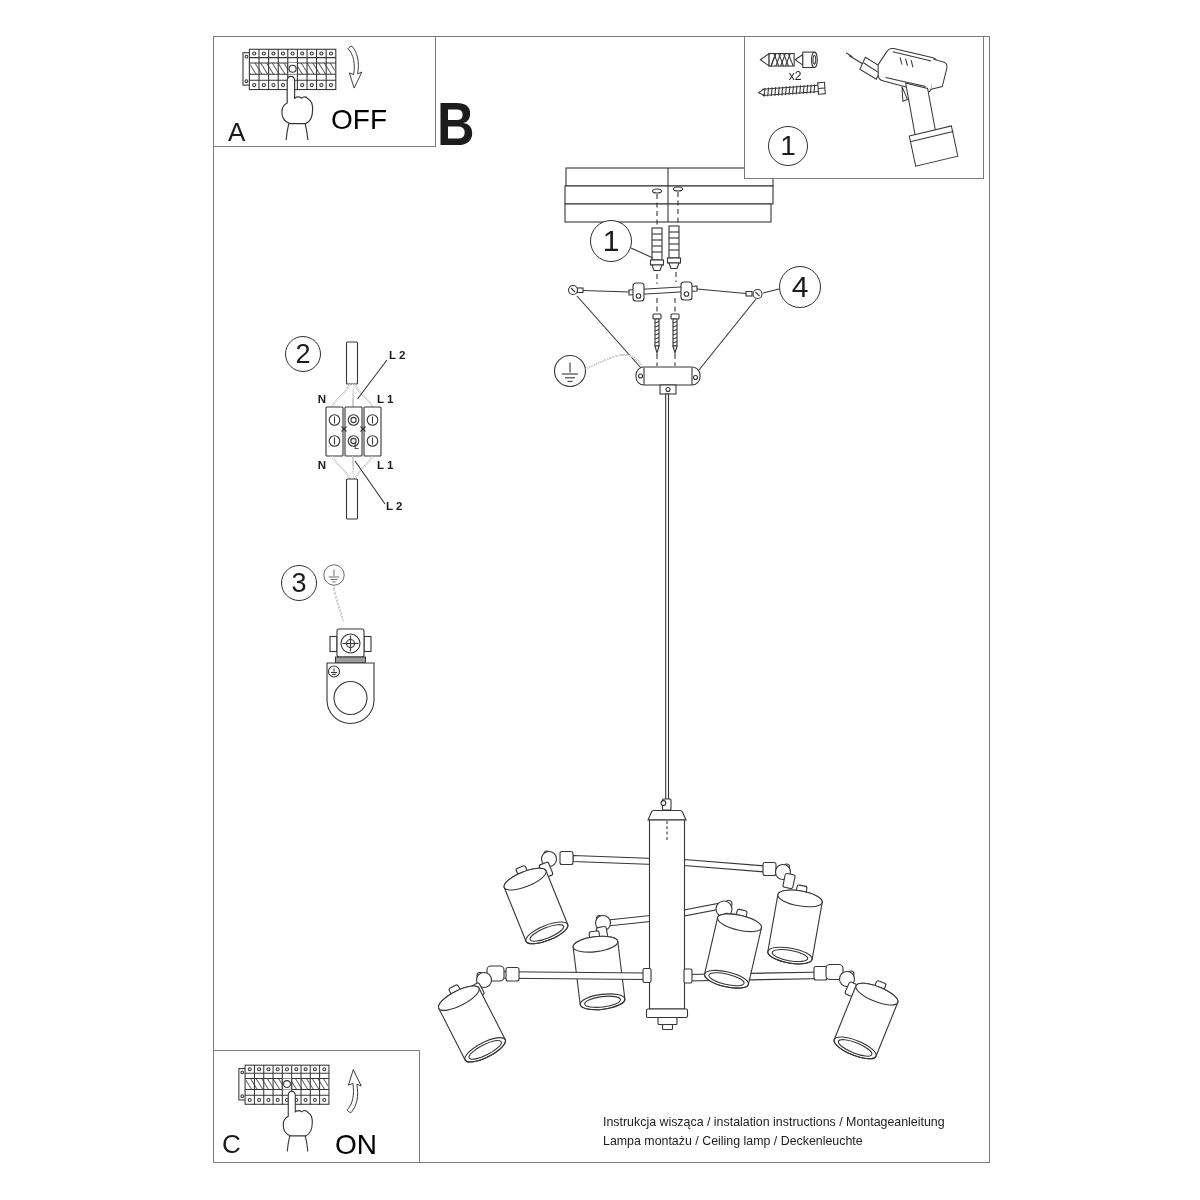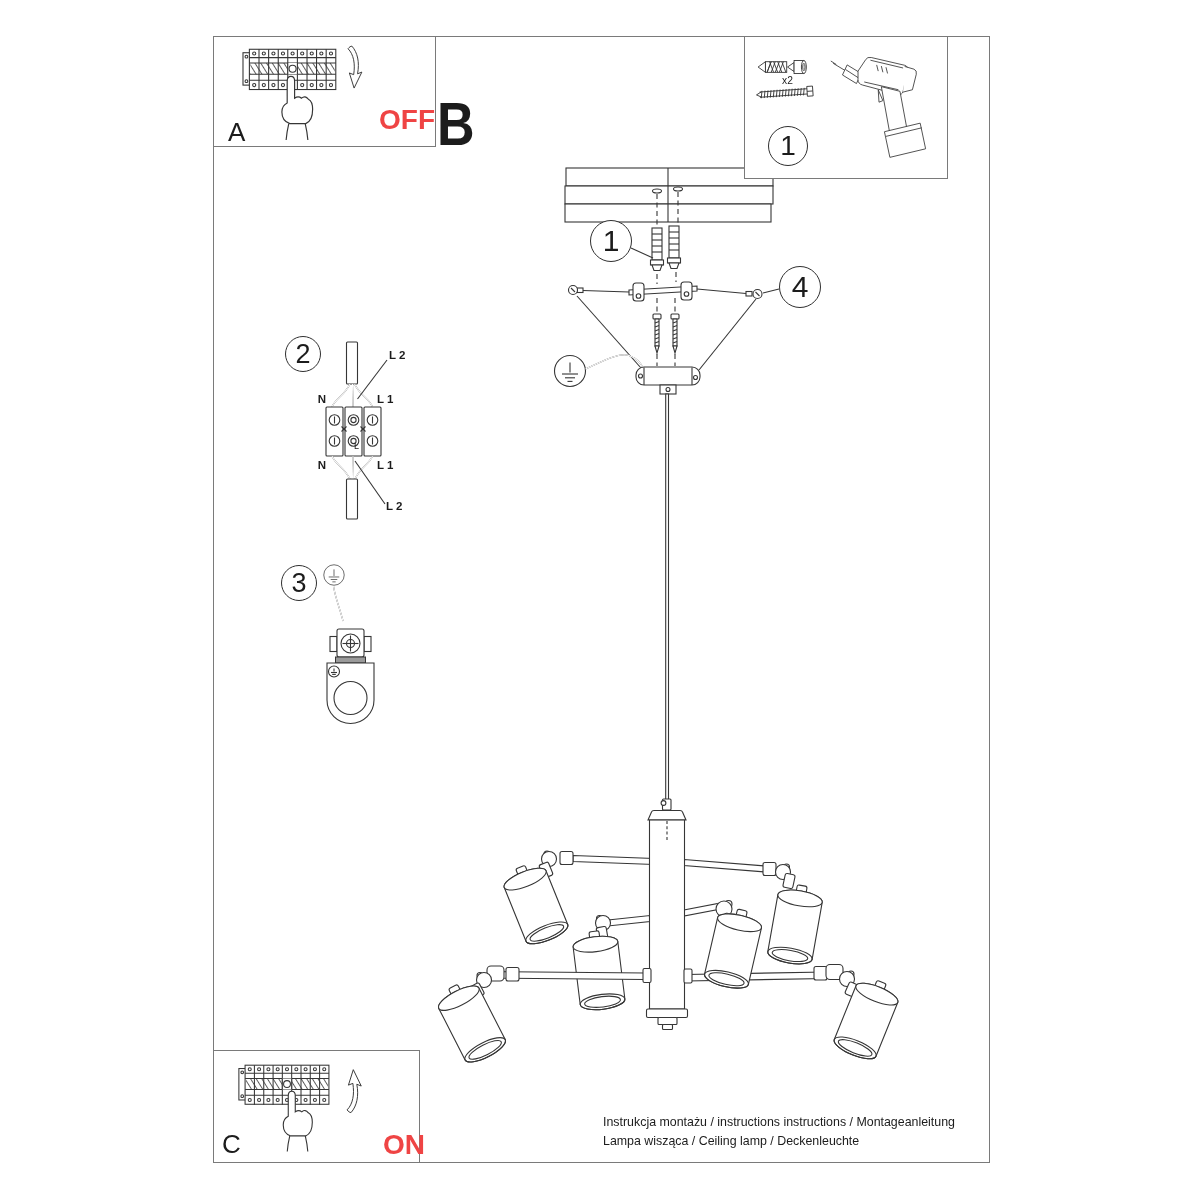--- a/index.html
+++ b/index.html
@@ -3,26 +3,26 @@
 <meta charset="utf-8">
 <style>
   html,body{margin:0;padding:0;background:#fff;}
   #page{position:relative;width:1200px;height:1200px;background:#fff;overflow:hidden;
         font-family:"Liberation Sans", sans-serif;color:#303030;}
   .border-box{position:absolute;border:1px solid #7a7a7a;background:#fff;box-sizing:border-box;}
   #page-frame{left:213px;top:36px;width:777px;height:1127px;z-index:0;}
   #main-art{position:absolute;left:0;top:0;width:1200px;height:1200px;z-index:1;}
   #box-a{left:213px;top:36px;width:223px;height:111px;z-index:2;}
   #box-c{left:213px;top:1050px;width:207px;height:113px;z-index:2;}
-  #parts-box{left:744px;top:36px;width:204px;height:143px;z-index:2;}
+  #parts-box{left:744px;top:36px;width:240px;height:143px;z-index:2;}
   .boxsvg{position:absolute;left:0;top:0;width:100%;height:100%;}
   .letter{position:absolute;font-weight:700;color:#1c1c1c;line-height:1;}
   #letter-b{left:437px;top:93px;font-size:62px;transform:scaleX(.84);transform-origin:left top;z-index:2;}
   .step-label{position:absolute;font-size:26px;font-weight:400;color:#1c1c1c;line-height:1;z-index:3;}
-  .action-label{position:absolute;font-size:28px;font-weight:700;color:#ef4444;line-height:1;z-index:3;margin-left:48px;}
+  .action-label{position:absolute;font-size:28px;font-weight:400;color:#000000;line-height:1;z-index:3;}
   .callout{position:absolute;border:1.3px solid #303030;border-radius:50%;background:#fff;
            display:flex;align-items:center;justify-content:center;font-weight:400;color:#1c1c1c;z-index:2;box-sizing:border-box;}
   .callout.big{width:42px;height:42px;font-size:30px;}
   .callout.small{width:36px;height:36px;font-size:27px;}
   #footer{position:absolute;left:603px;top:1113px;z-index:2;font-size:12.4px;color:#1c1c1c;line-height:1.52;white-space:nowrap;}
   svg{display:block;}
   .ink{stroke:#363636;fill:none;stroke-width:1.1;}
   .inkw{stroke:#363636;fill:#fff;stroke-width:1.1;}
   .svgLabel{font:600 11.5px "Liberation Sans", sans-serif;fill:#1c1c1c;}
   .svgSmall{font:400 9px "Liberation Sans", sans-serif;fill:#1c1c1c;}
@@ -473,17 +473,17 @@
     <svg class="boxsvg" viewBox="0 0 207 113">
       <use href="#sym-breaker" transform="translate(24,13) scale(0.97)"></use>
       <use href="#sym-hand" transform="translate(62,39) scale(1.02)"></use>
       <use href="#sym-arrow" transform="translate(127,64) scale(0.9,-0.9)"></use>
     </svg>
     <div class="step-label" style="left:8px;top:80px;">C</div>
     <div class="action-label" style="left:121px;top:80px;">ON</div>
   </div>
 
   <div id="footer">
-    <div>Instrukcja montażu / instructions instructions / Montageanleitung</div>
-    <div>Lampa wisząca / Ceiling lamp / Deckenleuchte</div>
+    <div>Instrukcja wisząca / instalation instructions / Montageanleitung</div>
+    <div>Lampa montażu / Ceiling lamp / Deckenleuchte</div>
   </div>
 
 </div>
 
 </body></html>

